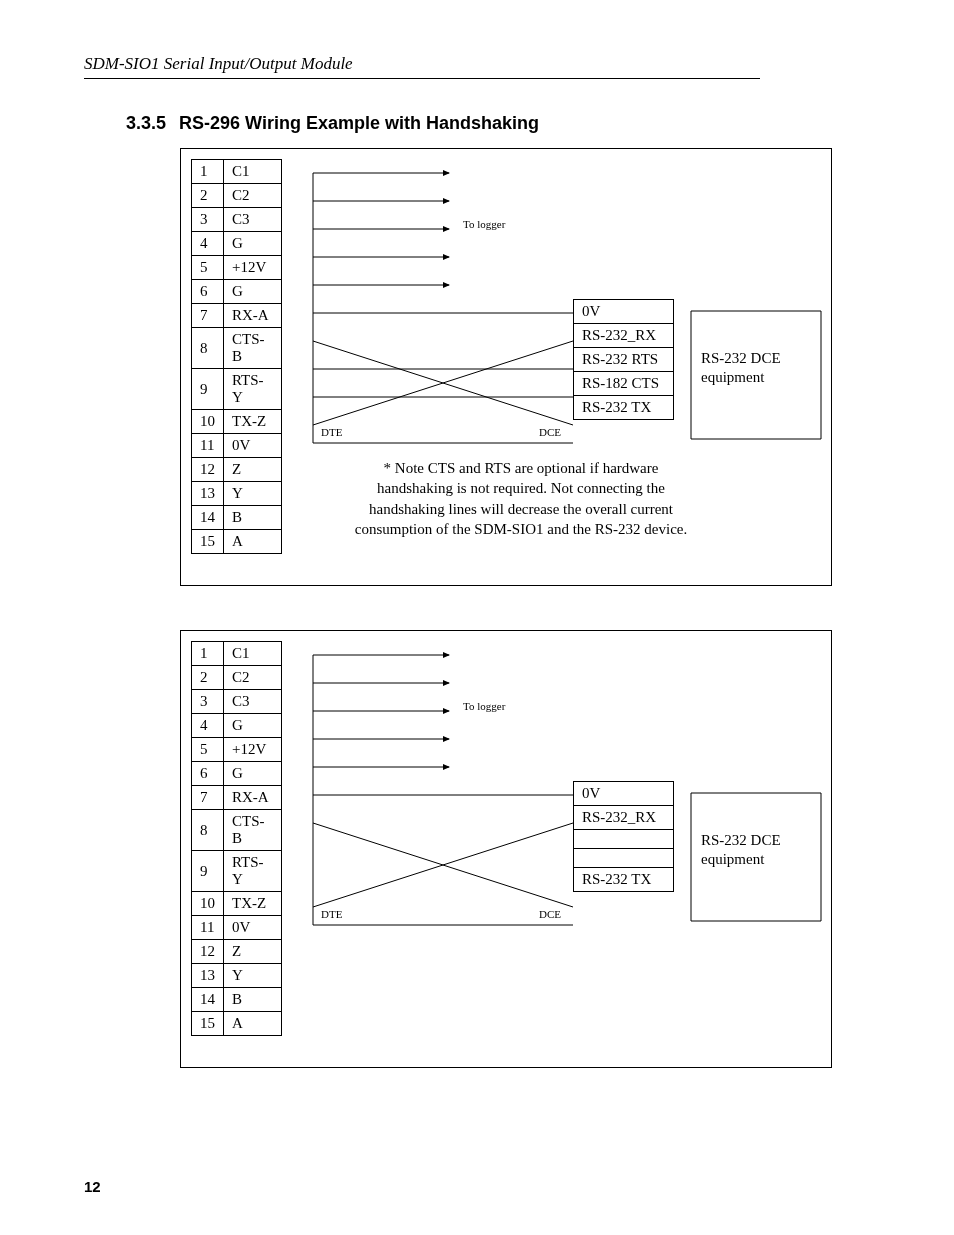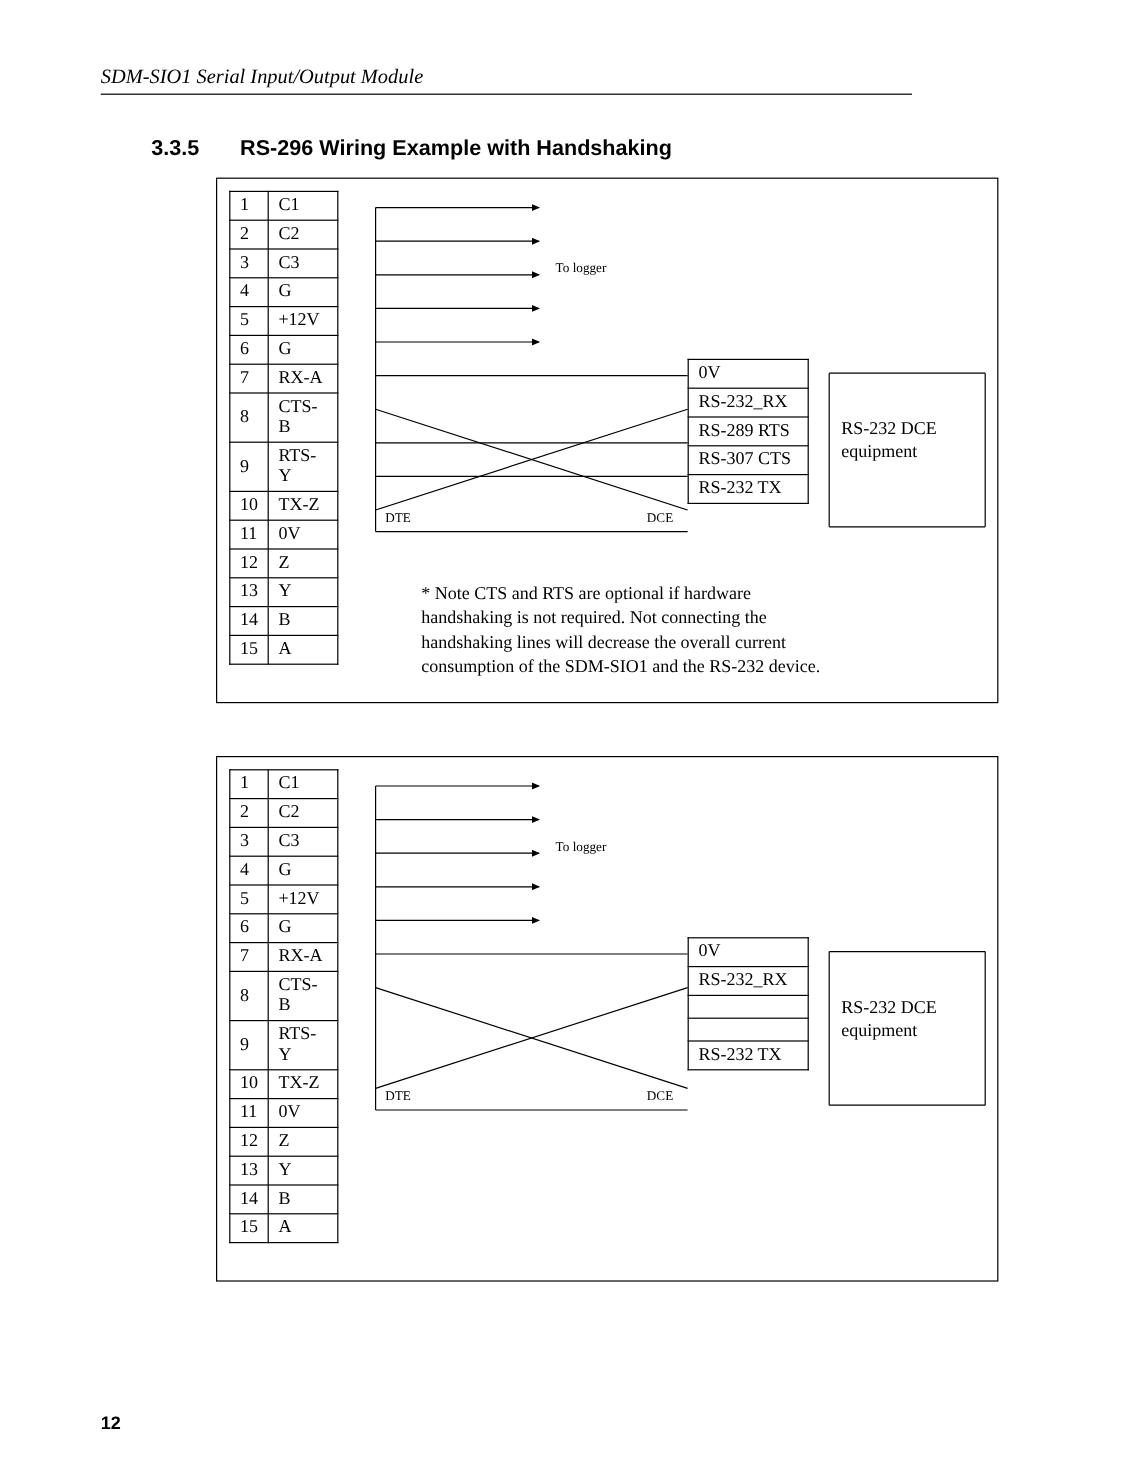--- a/index.html
+++ b/index.html
@@ -27,21 +27,21 @@
     margin: 0 0 34px 0;
   }
   .section-heading {
     font-family: Arial, Helvetica, sans-serif;
     font-weight: bold;
     font-size: 18px;
     margin: 0 0 14px 0;
   }
   .section-heading .num {
     display: inline-block;
-    margin-right: 29px;
+    margin-right: 8px;
     margin-left: 42px;
   }
   .figure-wrap {
     margin-left: 96px;
     margin-bottom: 44px;
   }
   .figure {
     position: relative;
     border: 1px solid #000;
     background: #fff;
@@ -185,38 +185,38 @@
 
       <table class="right-table" style="left:392px; top:150px;">
         <tbody>
           <tr>
               <td>0V</td>
             </tr>
           <tr>
               <td>RS-232_RX</td>
             </tr>
           <tr>
-              <td>RS-289 RTS</td>
-            </tr>
-          <tr>
-              <td>RS-307 CTS</td>
+              <td>RS-232 RTS</td>
+            </tr>
+          <tr>
+              <td>RS-182 CTS</td>
             </tr>
           <tr>
               <td>RS-232 TX</td>
             </tr>
         </tbody>
       </table>
 
       <div class="right-label" style="left:520px; top:200px; width:110px;">RS-232 DCE equipment</div>
 
       <div class="small-label" style="left:282px; top:69px;">To logger</div>
       <div class="small-label" style="left:140px; top:277px;">DTE</div>
       <div class="small-label" style="left:358px; top:277px;">DCE</div>
 
-      <div class="note" style="left:170px; top:336px; width:340px;">* Note CTS and RTS are optional if hardware handshaking is not required. Not connecting the handshaking lines will decrease the overall current consumption of the SDM-SIO1 and the RS-232 device.</div>
+      <div class="note" style="left:170px; top:309px; width:340px;text-align:center;">* Note CTS and RTS are optional if hardware handshaking is not required. Not connecting the handshaking lines will decrease the overall current consumption of the SDM-SIO1 and the RS-232 device.</div>
 
       <svg class="wires" width="652" height="438">
         <defs>
           <marker id="arrA" markerWidth="8" markerHeight="8" refX="6" refY="3" orient="auto">
             <path d="M0,0 L7,3 L0,6 Z" fill="#000"></path>
           </marker>
         </defs>
 
         <line x1="132" y1="24" x2="132" y2="294" stroke="#000" stroke-width="1"></line>
 

